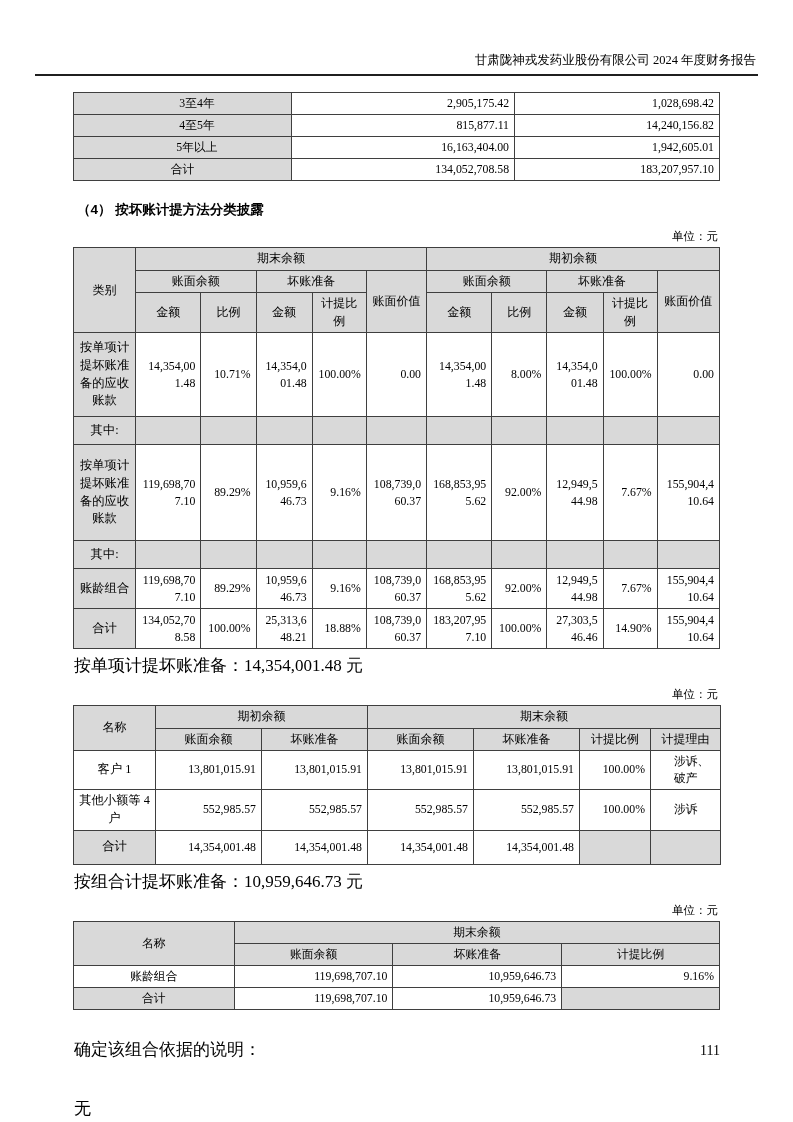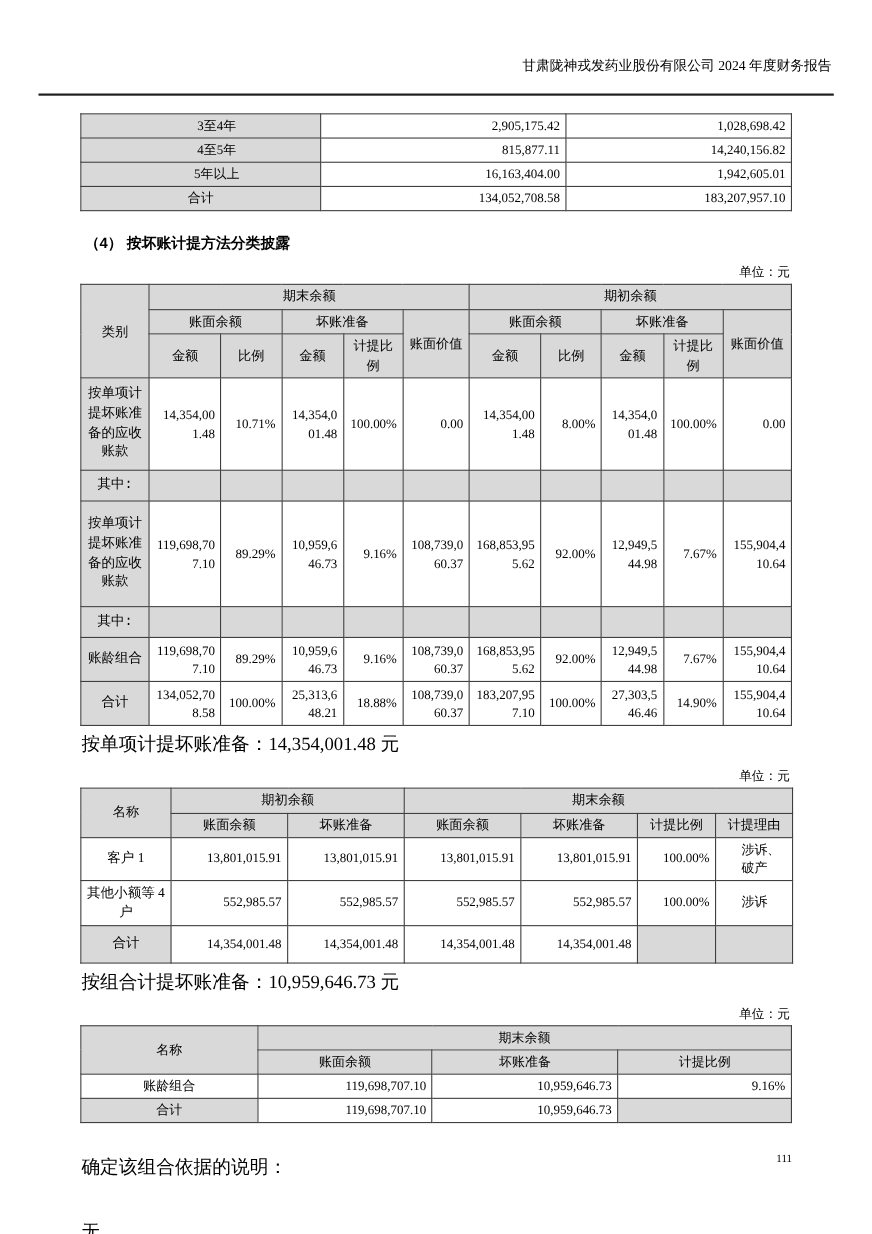--- a/index.html
+++ b/index.html
@@ -7,21 +7,21 @@
   .page {
     position: relative;
     width: 793px; height: 1122px;
     background: #ffffff;
     font-family: "Liberation Serif", "DejaVu Serif", serif;
     color: #000;
     overflow: hidden;
   }
   .page-header {
     margin: 0 35px;
-    padding: 52px 2px 16px 0;
+    padding: 52px 2px 5px 0;
     text-align: right;
     font-size: 12.5px;
     border-bottom: 2.5px solid #1f1f1f;
   }
   .content { margin: 0 73px; }
 
   table.tbl {
     border-collapse: collapse;
     table-layout: fixed;
     width: 100%;
@@ -52,21 +52,21 @@
   }
   .unit-label {
     margin: 10px 2px 3px 0;
     text-align: right;
     font-size: 11.5px;
   }
 
   
   .method-table td { font-size: 11.6px; }
   .method-table .hd { font-size: 12px; text-align: center; }
-  .method-table .lbl { font-size: 12.3px; padding: 2px 4px; font-family: Liberation Mono, monospace; }
+  .method-table .lbl { font-size: 12.3px; padding: 2px 4px; }
 
   .note {
     margin: 5px 0 0 1px;
     font-size: 17px;
   }
 
   
   .individual-table td { font-size: 11.8px; }
   .individual-table .hd { font-size: 12px; text-align: center; height: 22px; }
   .individual-table .lbl { font-size: 12.3px; }
@@ -77,21 +77,21 @@
   .portfolio-table .hd { text-align: center; }
   .portfolio-table .num { word-break: normal; }
 
   .basis-note { margin-top: 28px; }
   .none-note { margin-top: 36px; }
 
   .page-number {
     position: absolute;
     right: 73px;
     bottom: 63px;
-    font-size: 10px;
+    font-size: 14px;
   }
 </style>
 </head>
 <body>
 
 <div class="page">
 
   <div class="page-header">
     <span>甘肃陇神戎发药业股份有限公司 2024 年度财务报告</span>
   </div>

